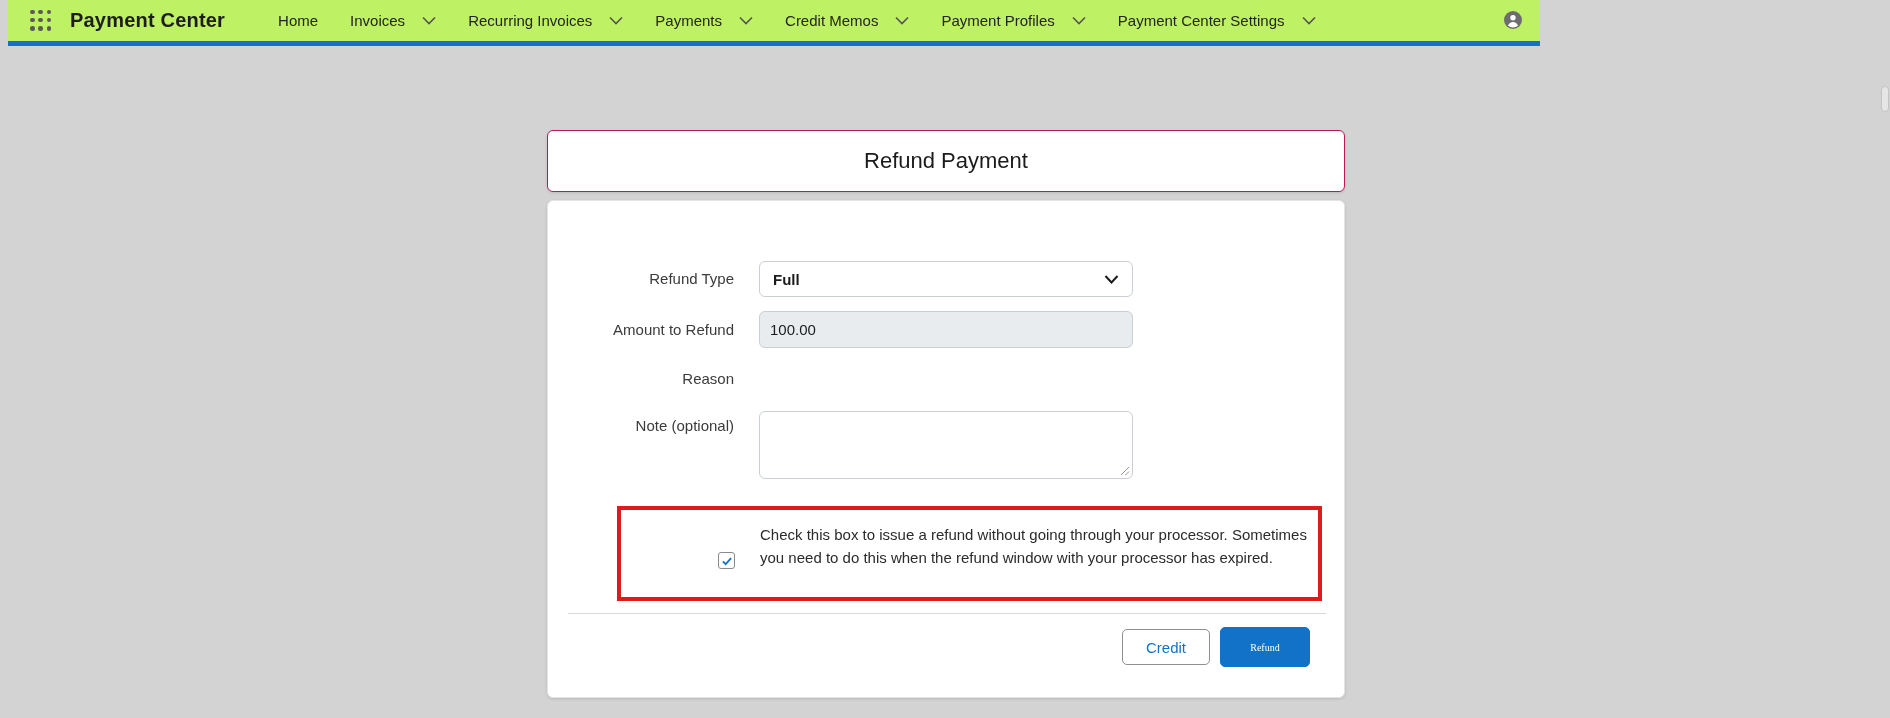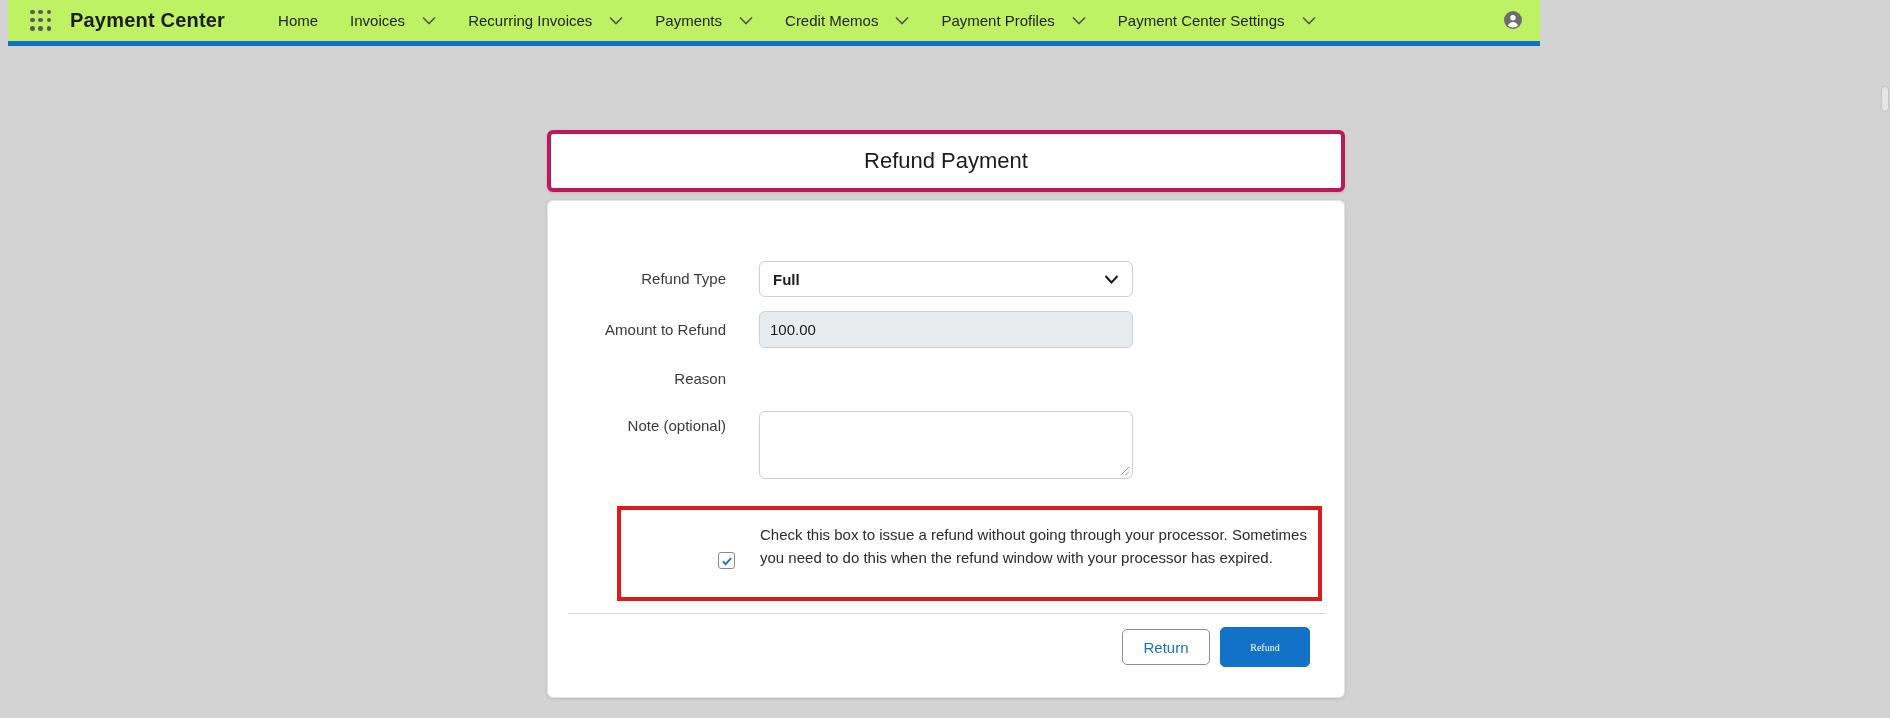--- a/index.html
+++ b/index.html
@@ -35,35 +35,35 @@
     position:absolute; right:18px; top:11px; width:18px; height:18px; cursor:pointer;
   }
   .scroll-thumb {
     position:absolute; right:1px; top:86px; width:8px; height:26px;
     background:#e6e6e6; border:1px solid #c4c4c4; border-radius:4px;
   }
 
   
   .modal-header-card {
     position:absolute; left:547px; top:130px; width:798px; height:62px;
-    background:#fff; border:4px solid #be185d; border-radius:6px;
+    background:#fff; border:1px solid #be185d; border-radius:6px;
     box-shadow:0 1px 3px rgba(0,0,0,.12);
     display:flex; align-items:center; justify-content:center;
   }
   .modal-title { font-size:22px; color:#1b1b1b; font-weight:400; }
 
   .modal-body-card {
     position:absolute; left:547px; top:200px; width:798px; height:498px;
     background:#fff; border:1px solid #e4e4e4; border-radius:6px;
     box-shadow:0 1px 3px rgba(0,0,0,.12);
   }
 
   
   .form-label {
-    position:absolute; left:0; width:178px; text-align:right;
+    position:absolute; left:8px; width:178px; text-align:right;
     font-size:15px; color:#3b3b3b; white-space:nowrap;
   }
   .lab-1 { top:69px; }
   .lab-2 { top:120px; }
   .lab-3 { top:169px; }
   .lab-4 { top:216px; }
 
   .select-box {
     position:absolute; left:211px; width:374px; height:36px;
     background:#fff; border:1px solid #c9cfd5; border-radius:6px;
@@ -220,16 +220,16 @@
   <div class="annotation-box"></div>
 
   <div class="bypass-checkbox" role="checkbox" aria-checked="true">
     <svg width="12" height="12" viewBox="0 0 16 16">
       <path d="M2.5 8.5 L6.2 12.2 L13.5 4.2" stroke="#1172c8" stroke-width="2.4" fill="none"></path>
     </svg>
   </div>
   <p class="bypass-text">Check this box to issue a refund without going through your processor. Sometimes you need to do this when the refund window with your processor has expired.</p>
 
   <div class="footer-divider"></div>
-  <button class="btn-cancel">Return</button>
+  <button class="btn-cancel">Credit</button>
   <button class="btn-refund">Refund</button>
 
 </section>
 
 </body></html>

